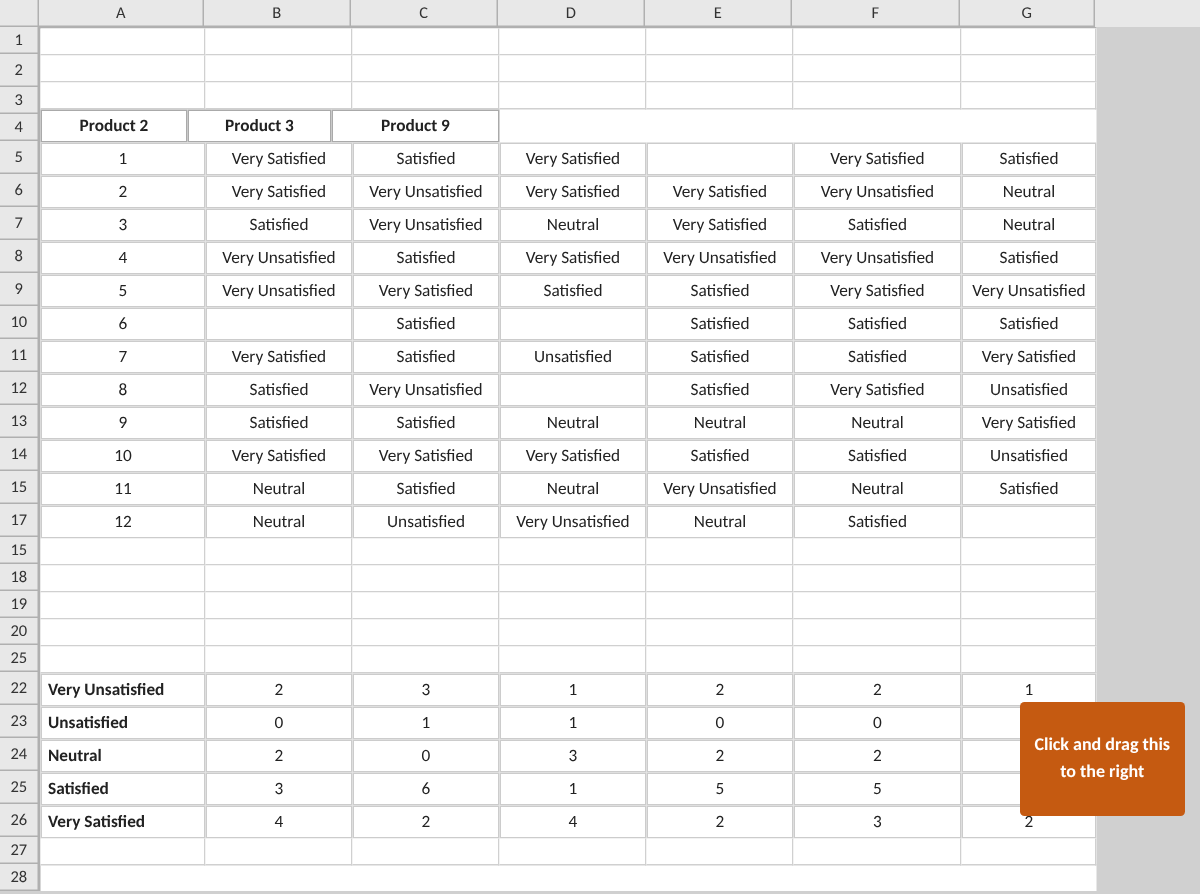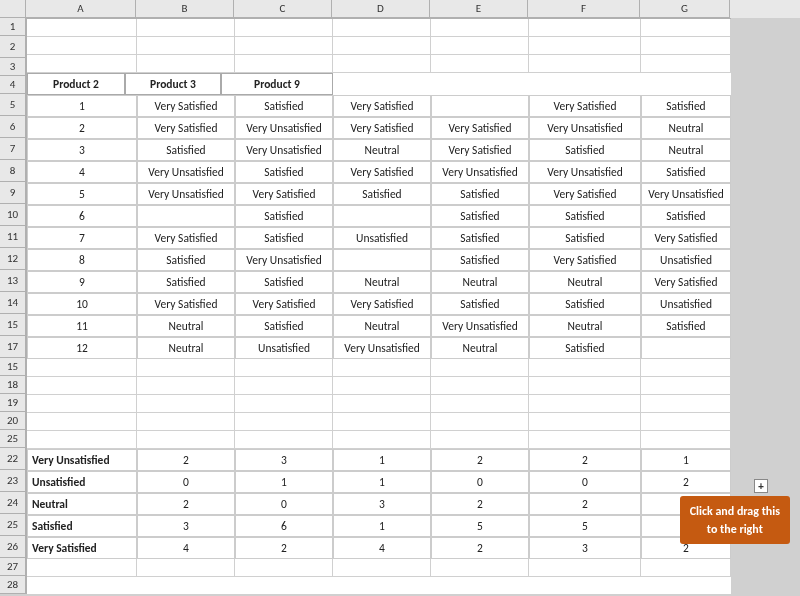--- a/index.html
+++ b/index.html
@@ -109,21 +109,21 @@
     }
     
     .tooltip-box {
       position: absolute;
       bottom: 52px;
       right: 10px;
       background: #c55a11;
       color: white;
       font-size: 12px;
       font-weight: bold;
-      padding: 6px 10px;
+      padding: 20px 10px;
       border-radius: 3px;
       text-align: center;
       line-height: 1.5;
     }
     .plus-icon {
       position: absolute;
       bottom: 103px;
       right: 32px;
       width: 14px;
       height: 14px;

